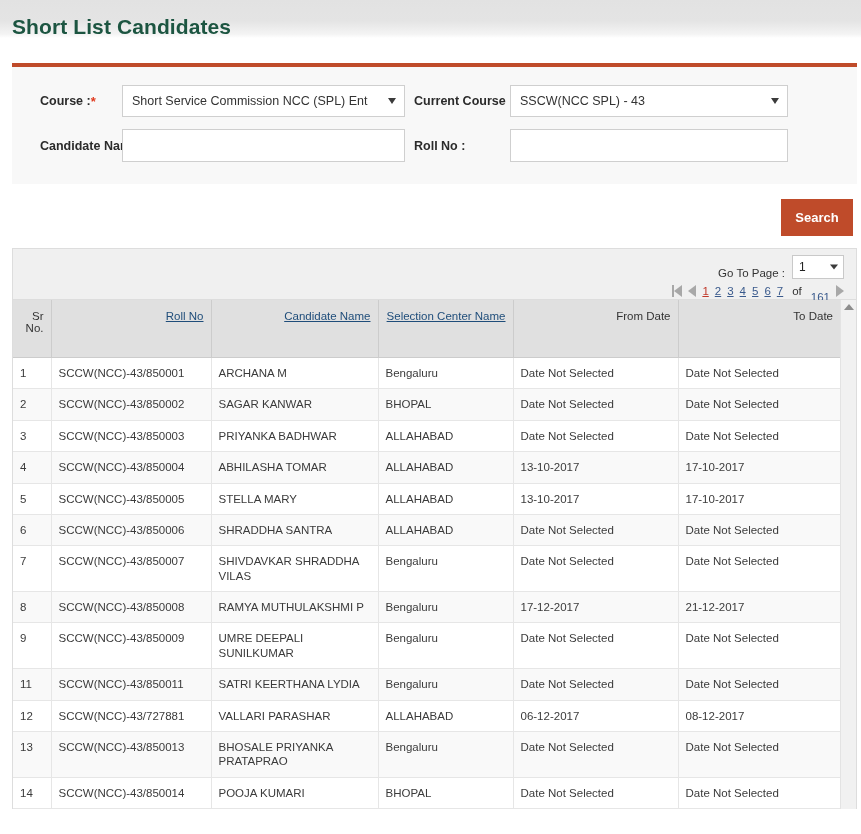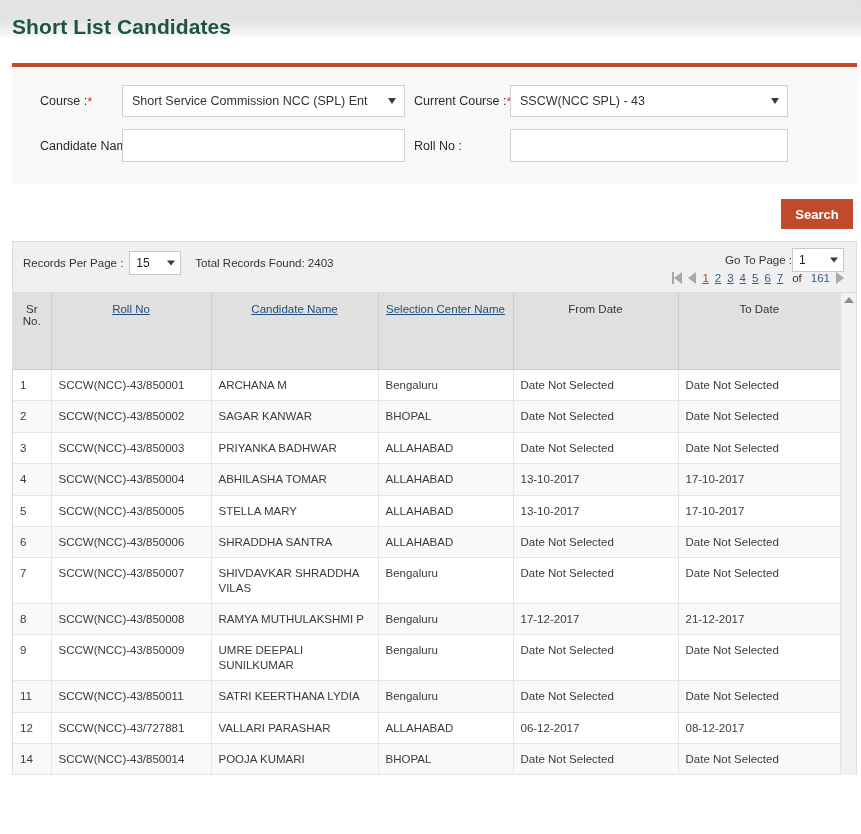--- a/index.html
+++ b/index.html
@@ -48,21 +48,21 @@
   }
   .form-row {
     display: flex;
     align-items: center;
     margin-bottom: 12px;
   }
   .form-row:last-child { margin-bottom: 0; }
 
   .fld-label {
     font-size: 12.5px;
-    font-weight: normal;
+    font-weight: bold;
     color: #2b2b2b;
     white-space: nowrap;
   }
   .lbl-course     { width: 110px; padding-left: 28px; }
   .lbl-cname      { width: 110px; padding-left: 28px; }
   .lbl-curcourse  { width: 105px; padding-left: 9px; }
   .lbl-rollno     { width: 105px; padding-left: 9px; }
   .req {
     color: #e03a1e;
     font-size: 13px;
@@ -121,21 +121,21 @@
     padding: 15px 4px 12px 0;
   }
   .search-btn {
     background: #bf4b2a;
     border: none;
     color: #ffffff;
     font-family: "Liberation Sans", sans-serif;
     font-size: 13px;
     font-weight: bold;
     width: 72px;
-    height: 30px;
+    height: 37px;
     cursor: pointer;
   }
 
   
   .pager-bar {
     width: 845px;
     margin-left: 4px;
     background: #f0f0f0;
     border: 1px solid #dddddd;
     position: relative;
@@ -183,22 +183,22 @@
     color: #333333;
     margin-left: 8px;
     white-space: nowrap;
   }
 
   
   .goto-group {
     position: absolute;
     right: 12px; top: 6px;
     display: flex;
-    align-items: center;
-    gap: 0;
+    align-items: flex-end;
+    gap: 7px;
   }
   .pagelinks-top {
     position: absolute;
     right: 12px; top: 30px;
     display: flex;
     align-items: center;
     gap: 6px;
   }
   .pagelinks {
     display: flex;
@@ -212,21 +212,21 @@
     cursor: pointer;
   }
   .pg-link.current {
     color: #c0392b;
     text-decoration: underline;
     font-weight: normal;
   }
   .pg-of { font-size: 11.5px; color: #333; margin: 0 3px; }
   .pg-total {
     font-size: 11.5px; color: #3a5a8c;
-    cursor: pointer;
+    cursor: pointer; margin-top: 12px;
   }
   .nav-arrow {
     display: inline-block;
     width: 0; height: 0;
     cursor: pointer;
   }
   .arr-left {
     border-top: 6px solid transparent;
     border-bottom: 6px solid transparent;
     border-right: 8px solid #a8a8a8;
@@ -250,23 +250,23 @@
     position: relative;
     display: flex;
   }
   table.grid {
     border-collapse: collapse;
     width: 827px;
     table-layout: fixed;
   }
   table.grid th {
     background: #e0e0e0;
-    text-align: center;
+    text-align: right;
     vertical-align: top;
-    padding: 10px 7px 42px 7px;
+    padding: 10px 7px 23px 7px;
     font-size: 11.5px;
     font-weight: normal;
     color: #333333;
     border-right: 1px solid #cccccc;
     border-bottom: 1px solid #cccccc;
   }
   table.grid th:last-child { border-right: none; }
   .th-link {
     color: #1f4d7a;
     text-decoration: underline;
@@ -361,30 +361,20 @@
     </div>
 
   </div>
 
   <div class="search-bar">
     <button class="search-btn">Search</button>
   </div>
 
   <div class="pager-bar pager-top">
 
-    <div class="rpp-group">
-      <span class="rpp-label">Records Per Page :</span>
-      <span class="sel-small-wrap">
-        <select class="sel-small">
-          <option>15</option>
-        </select>
-        <span class="arrow"></span>
-      </span>
-      <span class="total-found">Total Records Found: 2403</span>
-    </div>
 
     <div class="goto-group">
       <span class="pg-text">Go To Page :</span>
       <span class="sel-small-wrap">
         <select class="sel-small">
           <option>1</option>
         </select>
         <span class="arrow"></span>
       </span>
     </div>
@@ -514,20 +504,28 @@
           </tr>
           <tr>
             <td>12</td>
             <td>SCCW(NCC)-43/727881</td>
             <td>VALLARI PARASHAR</td>
             <td>ALLAHABAD</td>
             <td>06-12-2017</td>
             <td>08-12-2017</td>
           </tr>
           <tr>
+            <td>13</td>
+            <td>SCCW(NCC)-43/850013</td>
+            <td>BHOSALE PRIYANKA PRATAPRAO</td>
+            <td>Bengaluru</td>
+            <td>Date Not Selected</td>
+            <td>Date Not Selected</td>
+          </tr>
+          <tr>
             <td>14</td>
             <td>SCCW(NCC)-43/850014</td>
             <td>POOJA KUMARI</td>
             <td>BHOPAL</td>
             <td>Date Not Selected</td>
             <td>Date Not Selected</td>
           </tr>
         </tbody>
     </table>
 

